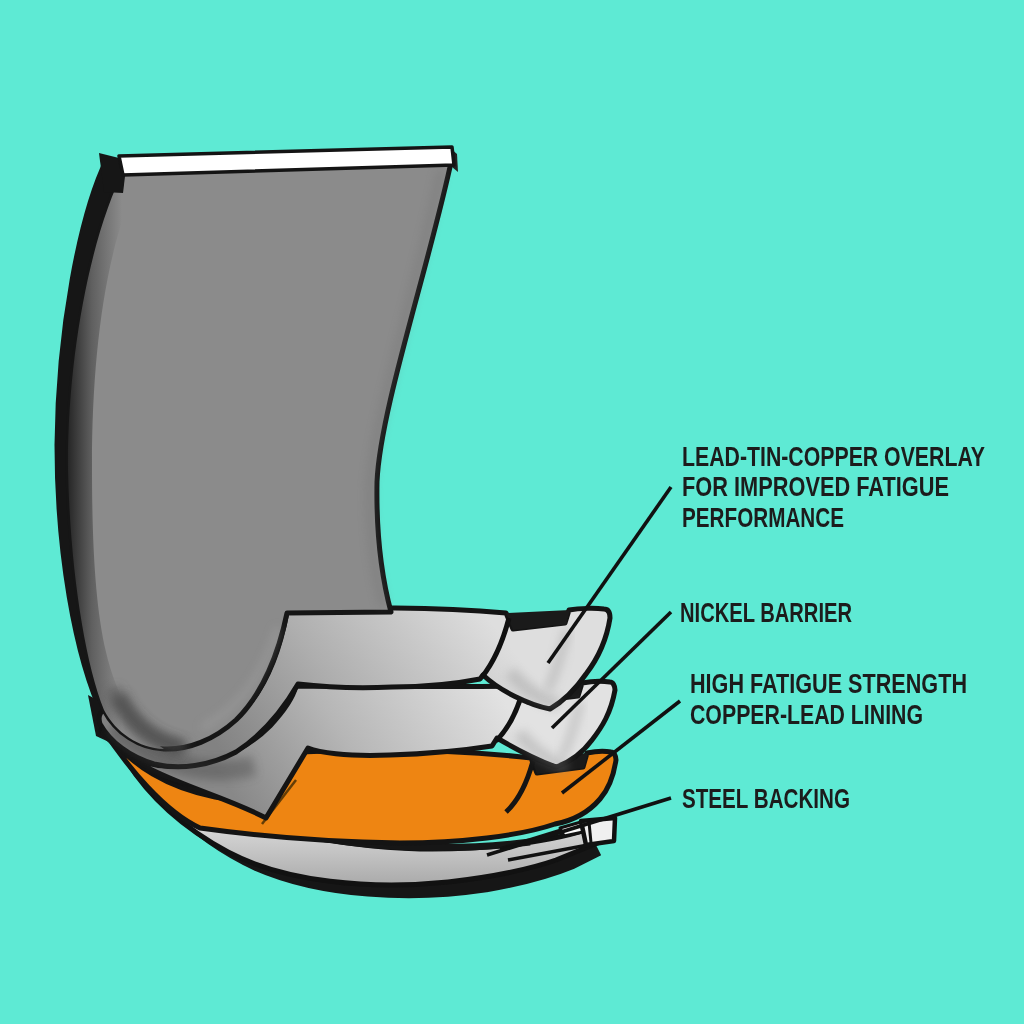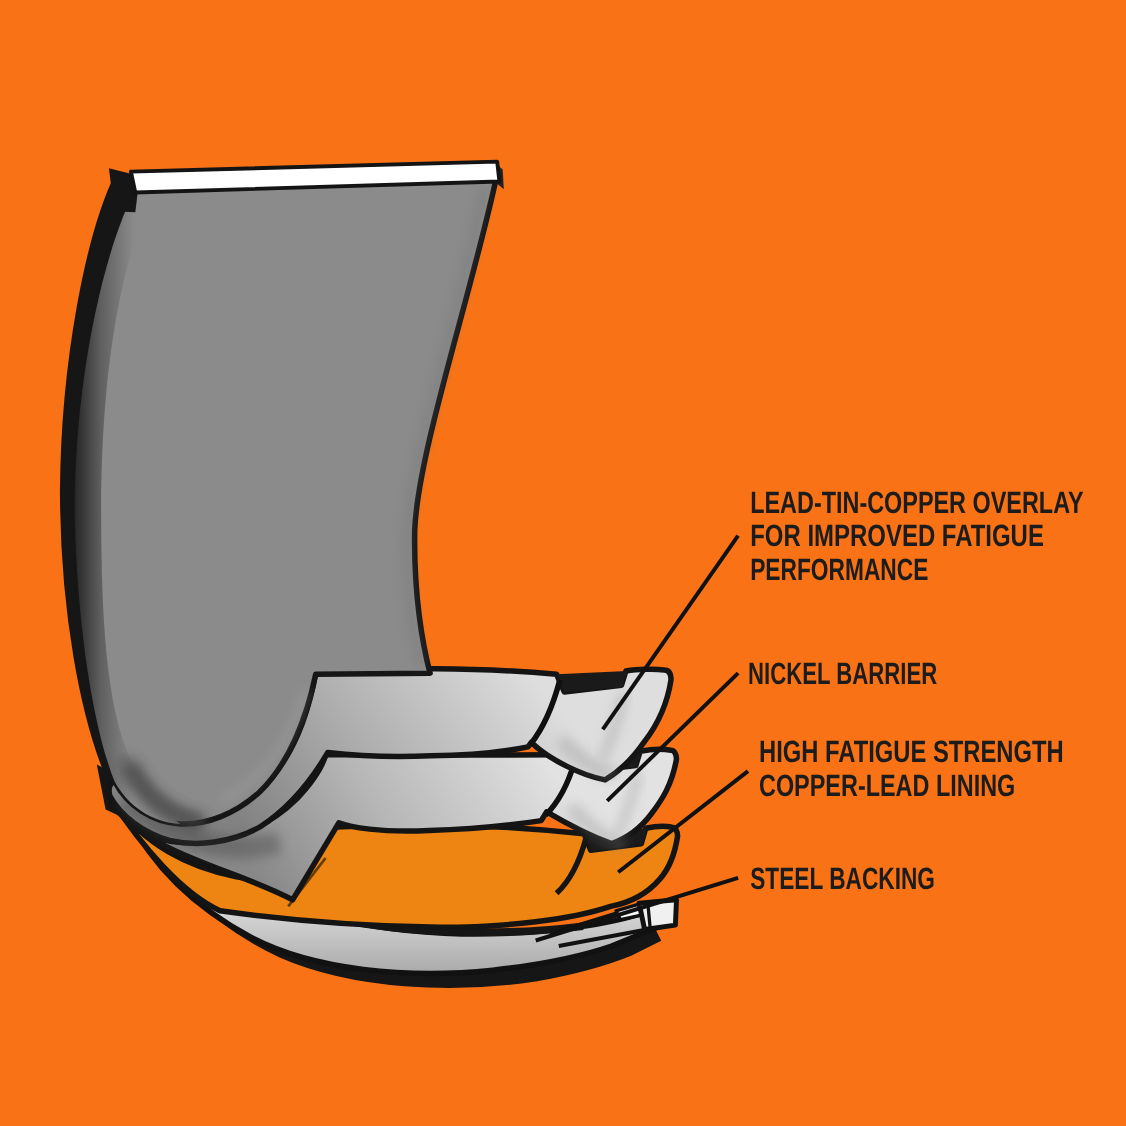--- a/index.html
+++ b/index.html
@@ -1,16 +1,16 @@
 <!DOCTYPE html>
 <html><head>
 <meta charset="utf-8">
 <style>
   html,body{margin:0;padding:0;background:#ffffff;}
-  #stage{position:relative;width:1024px;height:1024px;background:#f97316;overflow:hidden;}
+  #stage{position:relative;width:1024px;height:1024px;background:#5eead4;overflow:hidden;}
   svg{position:absolute;left:0;top:0;}
   text{font-family:"Liberation Sans", sans-serif;font-weight:bold;fill:#1c1c1c;}
 </style>
 </head>
 <body>
 <div id="stage">
 <svg width="1024" height="1024" viewBox="0 0 1024 1024">
 <defs>
   <linearGradient id="gSheet" x1="470" y1="595" x2="240" y2="775" gradientUnits="userSpaceOnUse">
     <stop offset="0" stop-color="#dedede"></stop>

